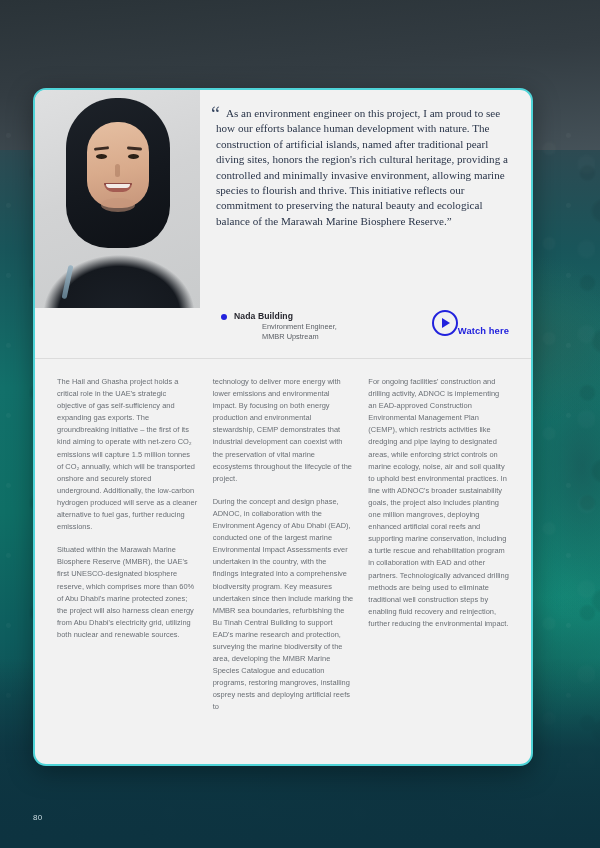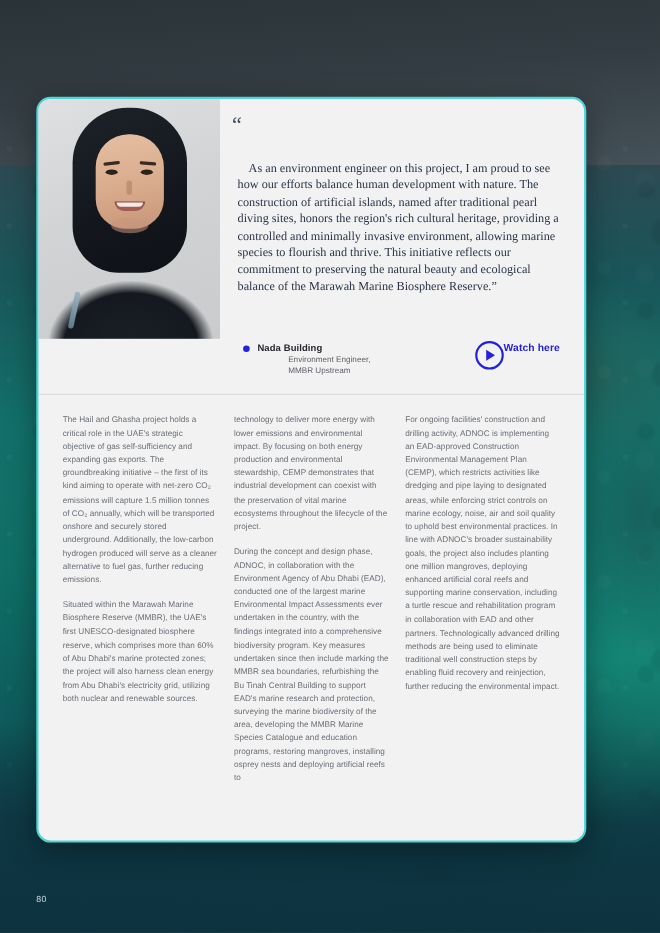--- a/index.html
+++ b/index.html
@@ -107,39 +107,38 @@
   .quote-mark {
     position:absolute; left:11px; top:14px;
     font-family:"Liberation Serif", serif;
     font-size:20px; color:#3b4a63; line-height:1;
   }
   .quote-text {
     font-family:"Liberation Serif", serif;
     font-size:11.1px; line-height:15.4px;
     color:#2a3549;
     text-indent:10px;
-    margin-top:40px;
   }
 
   
   .attrib {
     display:flex; align-items:flex-start; justify-content:space-between;
     padding:0 22px 0 186px; height:50px;
     position:relative;
   }
   .speaker { display:flex; gap:7px; padding-top:2px; }
   .dot {
     width:6px; height:6px; border-radius:50%; background:#2222dd;
     margin-top:4px; flex:0 0 6px;
   }
   .sp-name { font-size:8.6px; font-weight:bold; color:#26262e; line-height:12px; letter-spacing:.1px; }
   .sp-role { font-size:7.4px; color:#5c6066; line-height:10.2px;padding-left:28px; }
 
   .watch {
-    display:flex; align-items:flex-start; padding-top:2px;
+    display:flex; align-items:flex-end; padding-top:2px;
     text-decoration:none; cursor:pointer;
   }
   .play-ring {
     width:26px; height:26px; border-radius:50%;
     border:2.1px solid #2222dd;
     display:flex; align-items:center; justify-content:center;
   }
   .play-tri {
     width:0; height:0; margin-left:2px;
     border-left:8px solid #2222dd;

